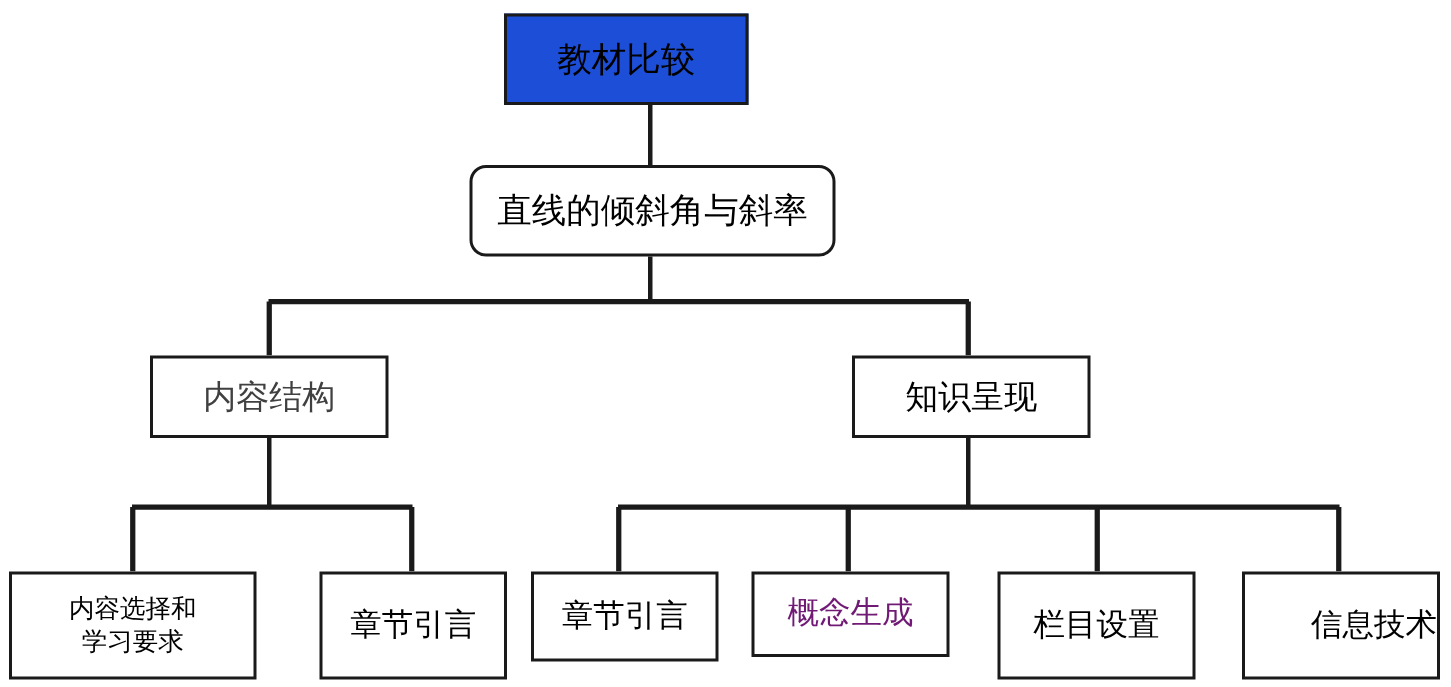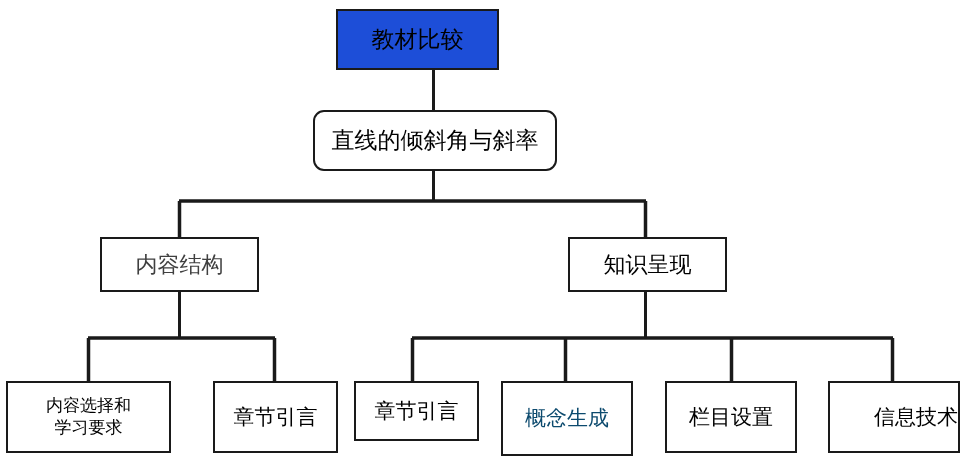--- a/index.html
+++ b/index.html
@@ -80,19 +80,19 @@
 
   <div class="node node-l3" style="left: 568px; top: 237px; width: 159px; height: 55px; background: rgb(255, 255, 255); border-color: rgb(26, 26, 26); color: rgb(0, 0, 0);">知识呈现</div>
 
   <div class="node node-l4 two-line" style="left: 6px; top: 381px; width: 165px; height: 72px; background: rgb(255, 255, 255); border-color: rgb(26, 26, 26); color: rgb(0, 0, 0);">内容选择和
 学习要求</div>
 
   <div class="node node-l4" style="left: 213px; top: 381px; width: 125px; height: 72px; background: rgb(255, 255, 255); border-color: rgb(26, 26, 26); color: rgb(0, 0, 0);">章节引言</div>
 
   <div class="node node-l4" style="left: 354px; top: 381px; width: 125px; height: 60px; background: rgb(255, 255, 255); border-color: rgb(26, 26, 26); color: rgb(0, 0, 0);">章节引言</div>
 
-  <div class="node node-l4" style="left: 501px; top: 381px; width: 132px; height: 75px; background: rgb(255, 255, 255); border-color: rgb(26, 26, 26); color: #0c4a6e;">概念生成</div>
+  <div class="node node-l4" style="left: 501px; top: 381px; width: 132px; height: 57px; background: rgb(255, 255, 255); border-color: rgb(26, 26, 26); color: #701a75;">概念生成</div>
 
   <div class="node node-l4" style="left: 665px; top: 381px; width: 132px; height: 72px; background: rgb(255, 255, 255); border-color: rgb(26, 26, 26); color: rgb(0, 0, 0); text-align: right;">栏目设置</div>
 
   <div class="node node-l4" style="left: 828px; top: 381px; width: 132px; height: 72px; background: rgb(255, 255, 255); border-color: rgb(26, 26, 26); color: rgb(0, 0, 0); padding-left: 44px;">信息技术</div>
 
 </div>
 
 </body></html>

